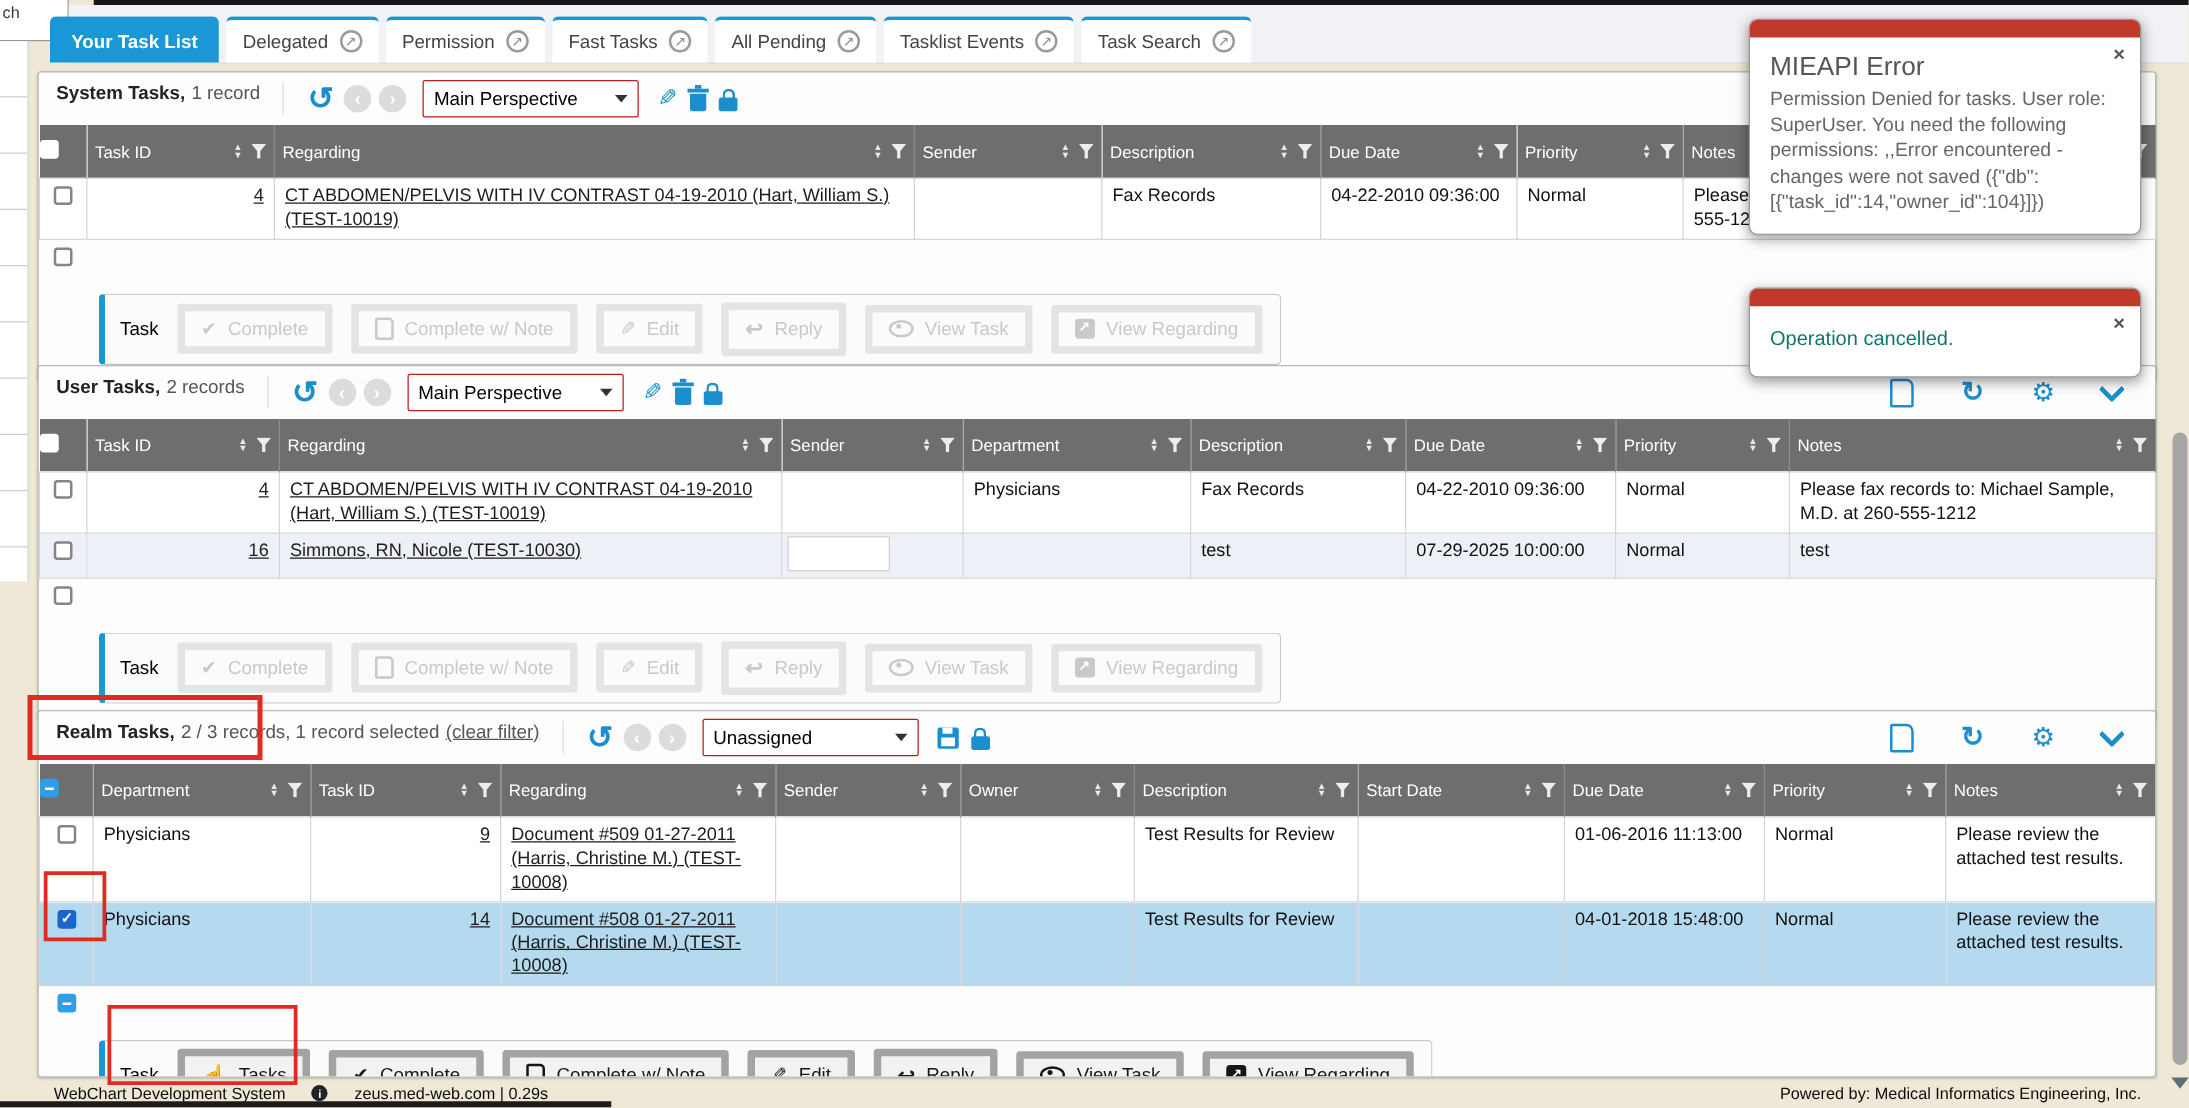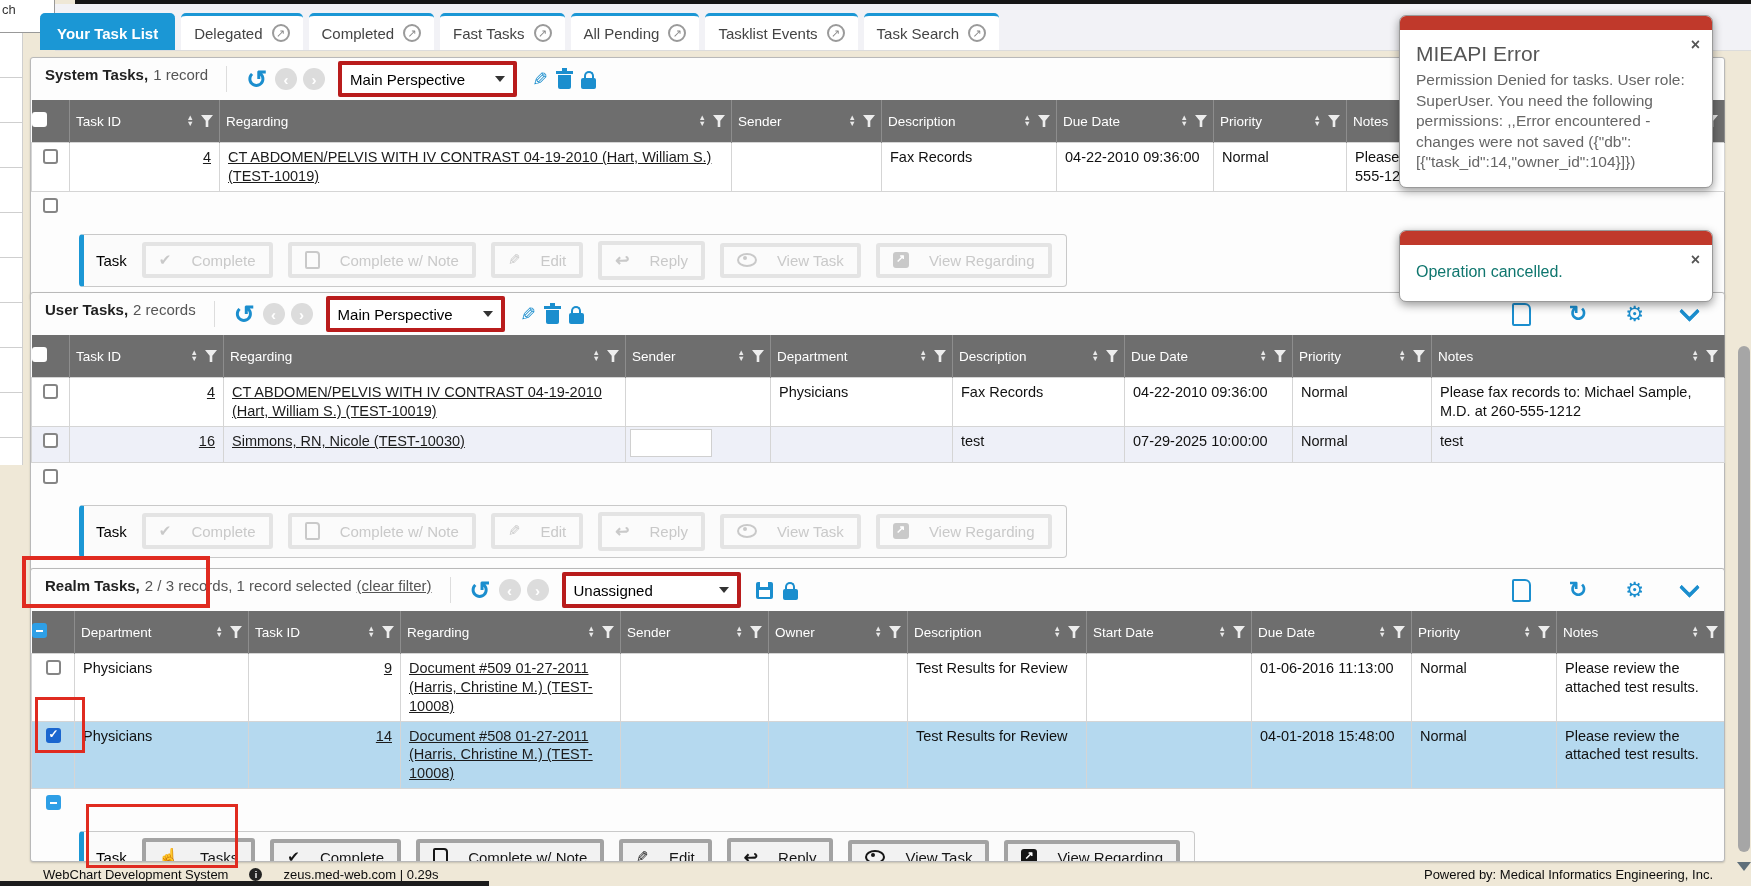--- a/index.html
+++ b/index.html
@@ -34,21 +34,21 @@
   .ttl b{color:#222}
   .ttl .cnt{color:#555}
   .lnk-clear{color:#555;text-decoration:underline;cursor:pointer}
   .tbi{display:inline-flex;align-items:center;justify-content:center;margin:0 5px;cursor:pointer}
   .i-undo{font-size:25px;font-weight:bold;color:#1b8ece;line-height:20px}
   .i-undo::before{content:"↺"}
   .circ{width:22px;height:22px;border-radius:50%;background:#dcdcdc;color:#fff;font-size:15px;font-weight:bold;
         display:inline-flex;align-items:center;justify-content:center;margin:0 3px}
   .i-prev::before{content:"‹"} .i-next::before{content:"›"}
   .sel{display:inline-flex;align-items:center;justify-content:space-between;min-width:155px;height:28px;
-       border:4px solid #b91c1c;border-radius:2px;background:#fff;font-size:15px;color:#000;
+       border:1px solid #b91c1c;border-radius:2px;background:#fff;font-size:15px;color:#000;
        padding:0 8px;margin:0 10px;cursor:pointer}
   .caret{width:0;height:0;border-left:5px solid transparent;border-right:5px solid transparent;border-top:6px solid #333;margin-left:10px}
   .i-pencil{color:#1b8ece;font-size:19px}
   .i-pencil::before{content:"✎";display:inline-block;transform:scaleX(-1)}
   .i-trash{position:relative;width:13px;height:14px;background:#1b8ece;border-radius:0 0 2px 2px;margin-top:5px}
   .i-trash::before{content:"";position:absolute;top:-4px;left:-2px;width:17px;height:3px;background:#1b8ece}
   .i-trash::after{content:"";position:absolute;top:-7px;left:4px;width:5px;height:3px;background:#1b8ece}
   .i-lock{width:15px;height:11px;background:#1b8ece;border-radius:2px;position:relative;margin-top:8px}
   .i-lock::before{content:"";position:absolute;left:2.5px;top:-7px;width:6px;height:7px;
                   border:2.5px solid #1b8ece;border-bottom:none;border-radius:5px 5px 0 0}
@@ -88,22 +88,22 @@
   .cb.indet::after{content:"";position:absolute;left:2px;top:4.5px;width:7px;height:2.5px;background:#fff}
   .lnk{color:#1c1c1c;text-decoration:underline;cursor:pointer}
   .tid{display:block;text-align:right}
   .inline-edit{width:82px;height:28px;border:1px solid #d0d0d0;background:#fff;margin:-3px 0 0 -4px;box-sizing:border-box}
 
   
   .btnbar{display:inline-flex;align-items:center;gap:15px;margin:10px 0 12px 48px;
           border:1px solid #c9c9c9;border-left:5px solid #1b97d5;border-radius:4px;
           background:#fbfbfb;padding:6px 14px 6px 12px}
   .bar-label{font-size:15px;color:#000}
-  button.act{display:inline-flex;align-items:center;gap:20px;font-size:15px;font-family:inherit;
-             padding:5px 13px;background:#f2f2f2;border:4px solid #a3a3a3;border-radius:3px;color:#161616;cursor:pointer}
+  button.act{display:inline-flex;align-items:center;gap:9px;font-size:15px;font-family:inherit;
+             padding:5px 13px;background:#f2f2f2;border:6px solid #a3a3a3;border-radius:3px;color:#161616;cursor:pointer}
   .btnbar.disabled button.act{background:#fbfbfb;border-color:#e4e4e4;color:#c9c9c9;cursor:default}
   .i-check::before{content:"✔"}
   .i-note{width:11px;height:14px;border:2px solid currentColor;border-radius:2px 4px 2px 2px}
   .i-edit::before{content:"✎";display:inline-block;transform:scaleX(-1)}
   .i-reply::before{content:"↩";font-weight:bold;font-size:17px}
   .i-eye{width:16px;height:10px;border:2px solid currentColor;border-radius:50%;position:relative}
   .i-eye::after{content:"";position:absolute;left:4px;top:1px;width:4px;height:4px;border-radius:50%;background:currentColor}
   .i-vr{width:16px;height:16px;background:currentColor;border-radius:3px;position:relative}
   .i-vr::after{content:"↗";position:absolute;left:3px;top:0px;color:#fff;font-size:11px;font-weight:bold}
   .i-grab::before{content:"☝";font-size:17px}
@@ -158,21 +158,21 @@
 
 <div class="tabs">
   <div class="tab active">
       <span>Your Task List</span>
     </div>
   <div class="tab">
       <span>Delegated</span>
       <span class="ext"></span>
     </div>
   <div class="tab">
-      <span>Completed</span>
+      <span>Permission</span>
       <span class="ext"></span>
     </div>
   <div class="tab">
       <span>Fast Tasks</span>
       <span class="ext"></span>
     </div>
   <div class="tab">
       <span>All Pending</span>
       <span class="ext"></span>
     </div>

